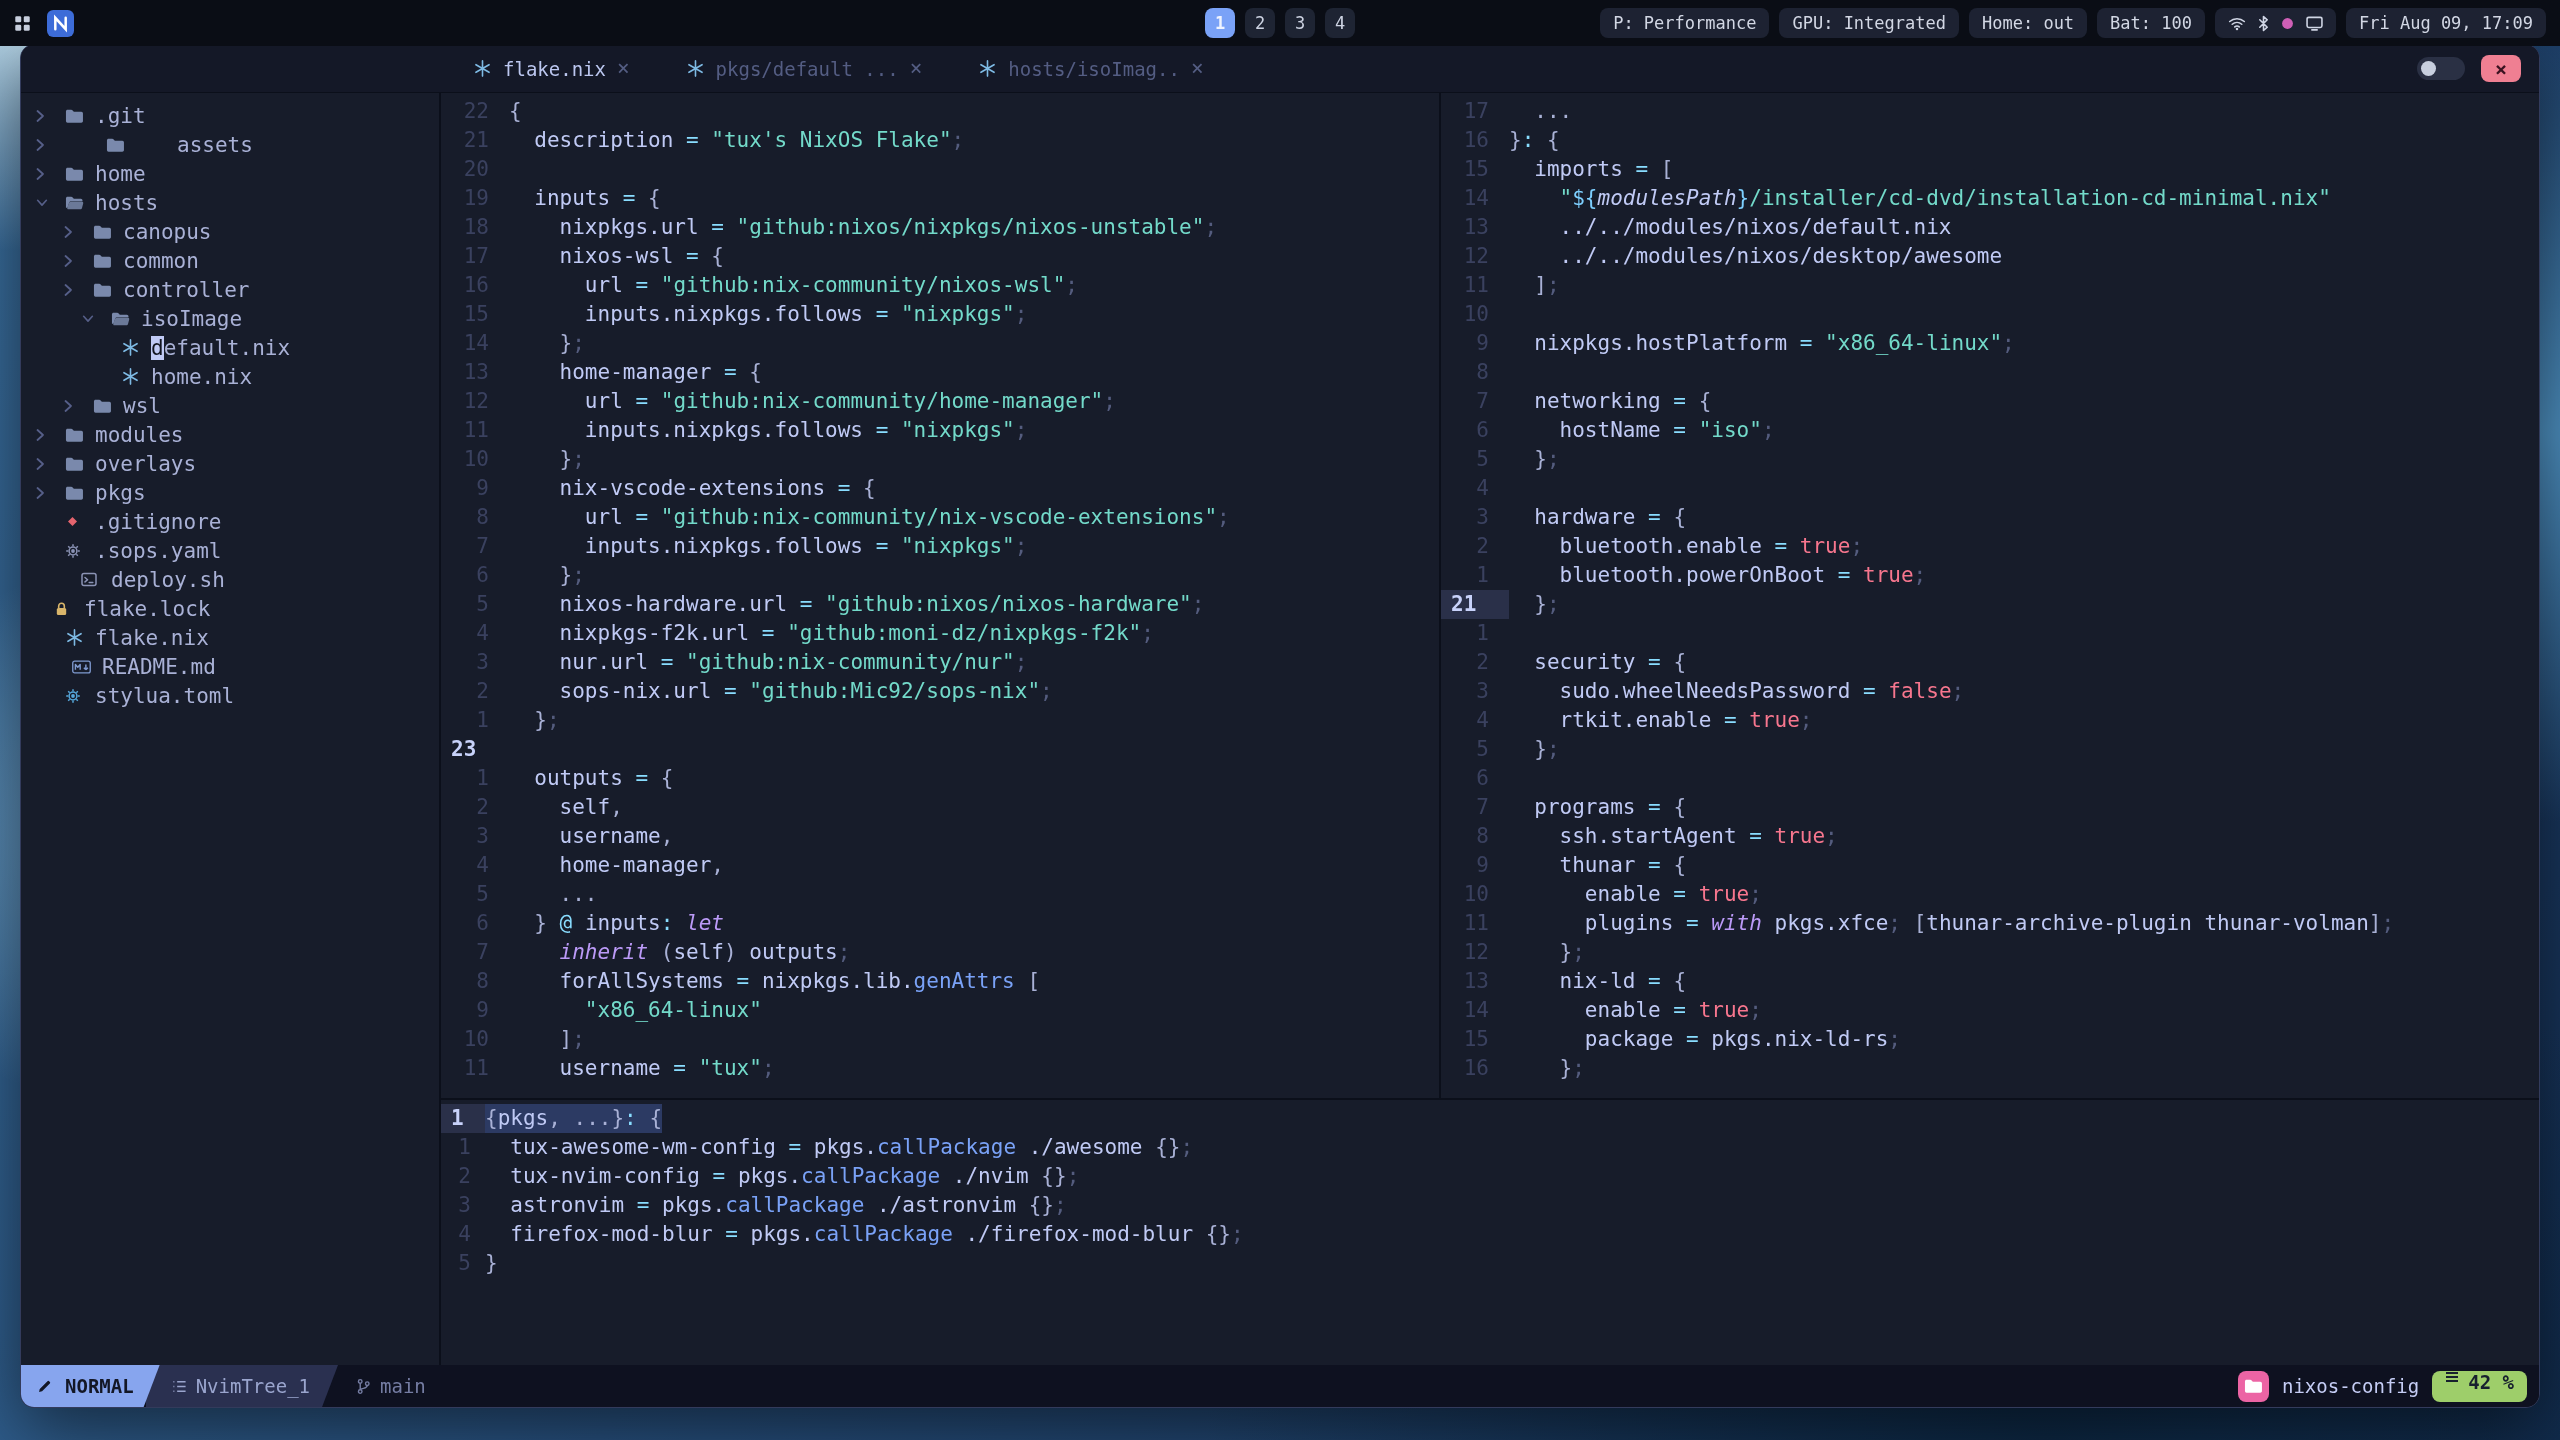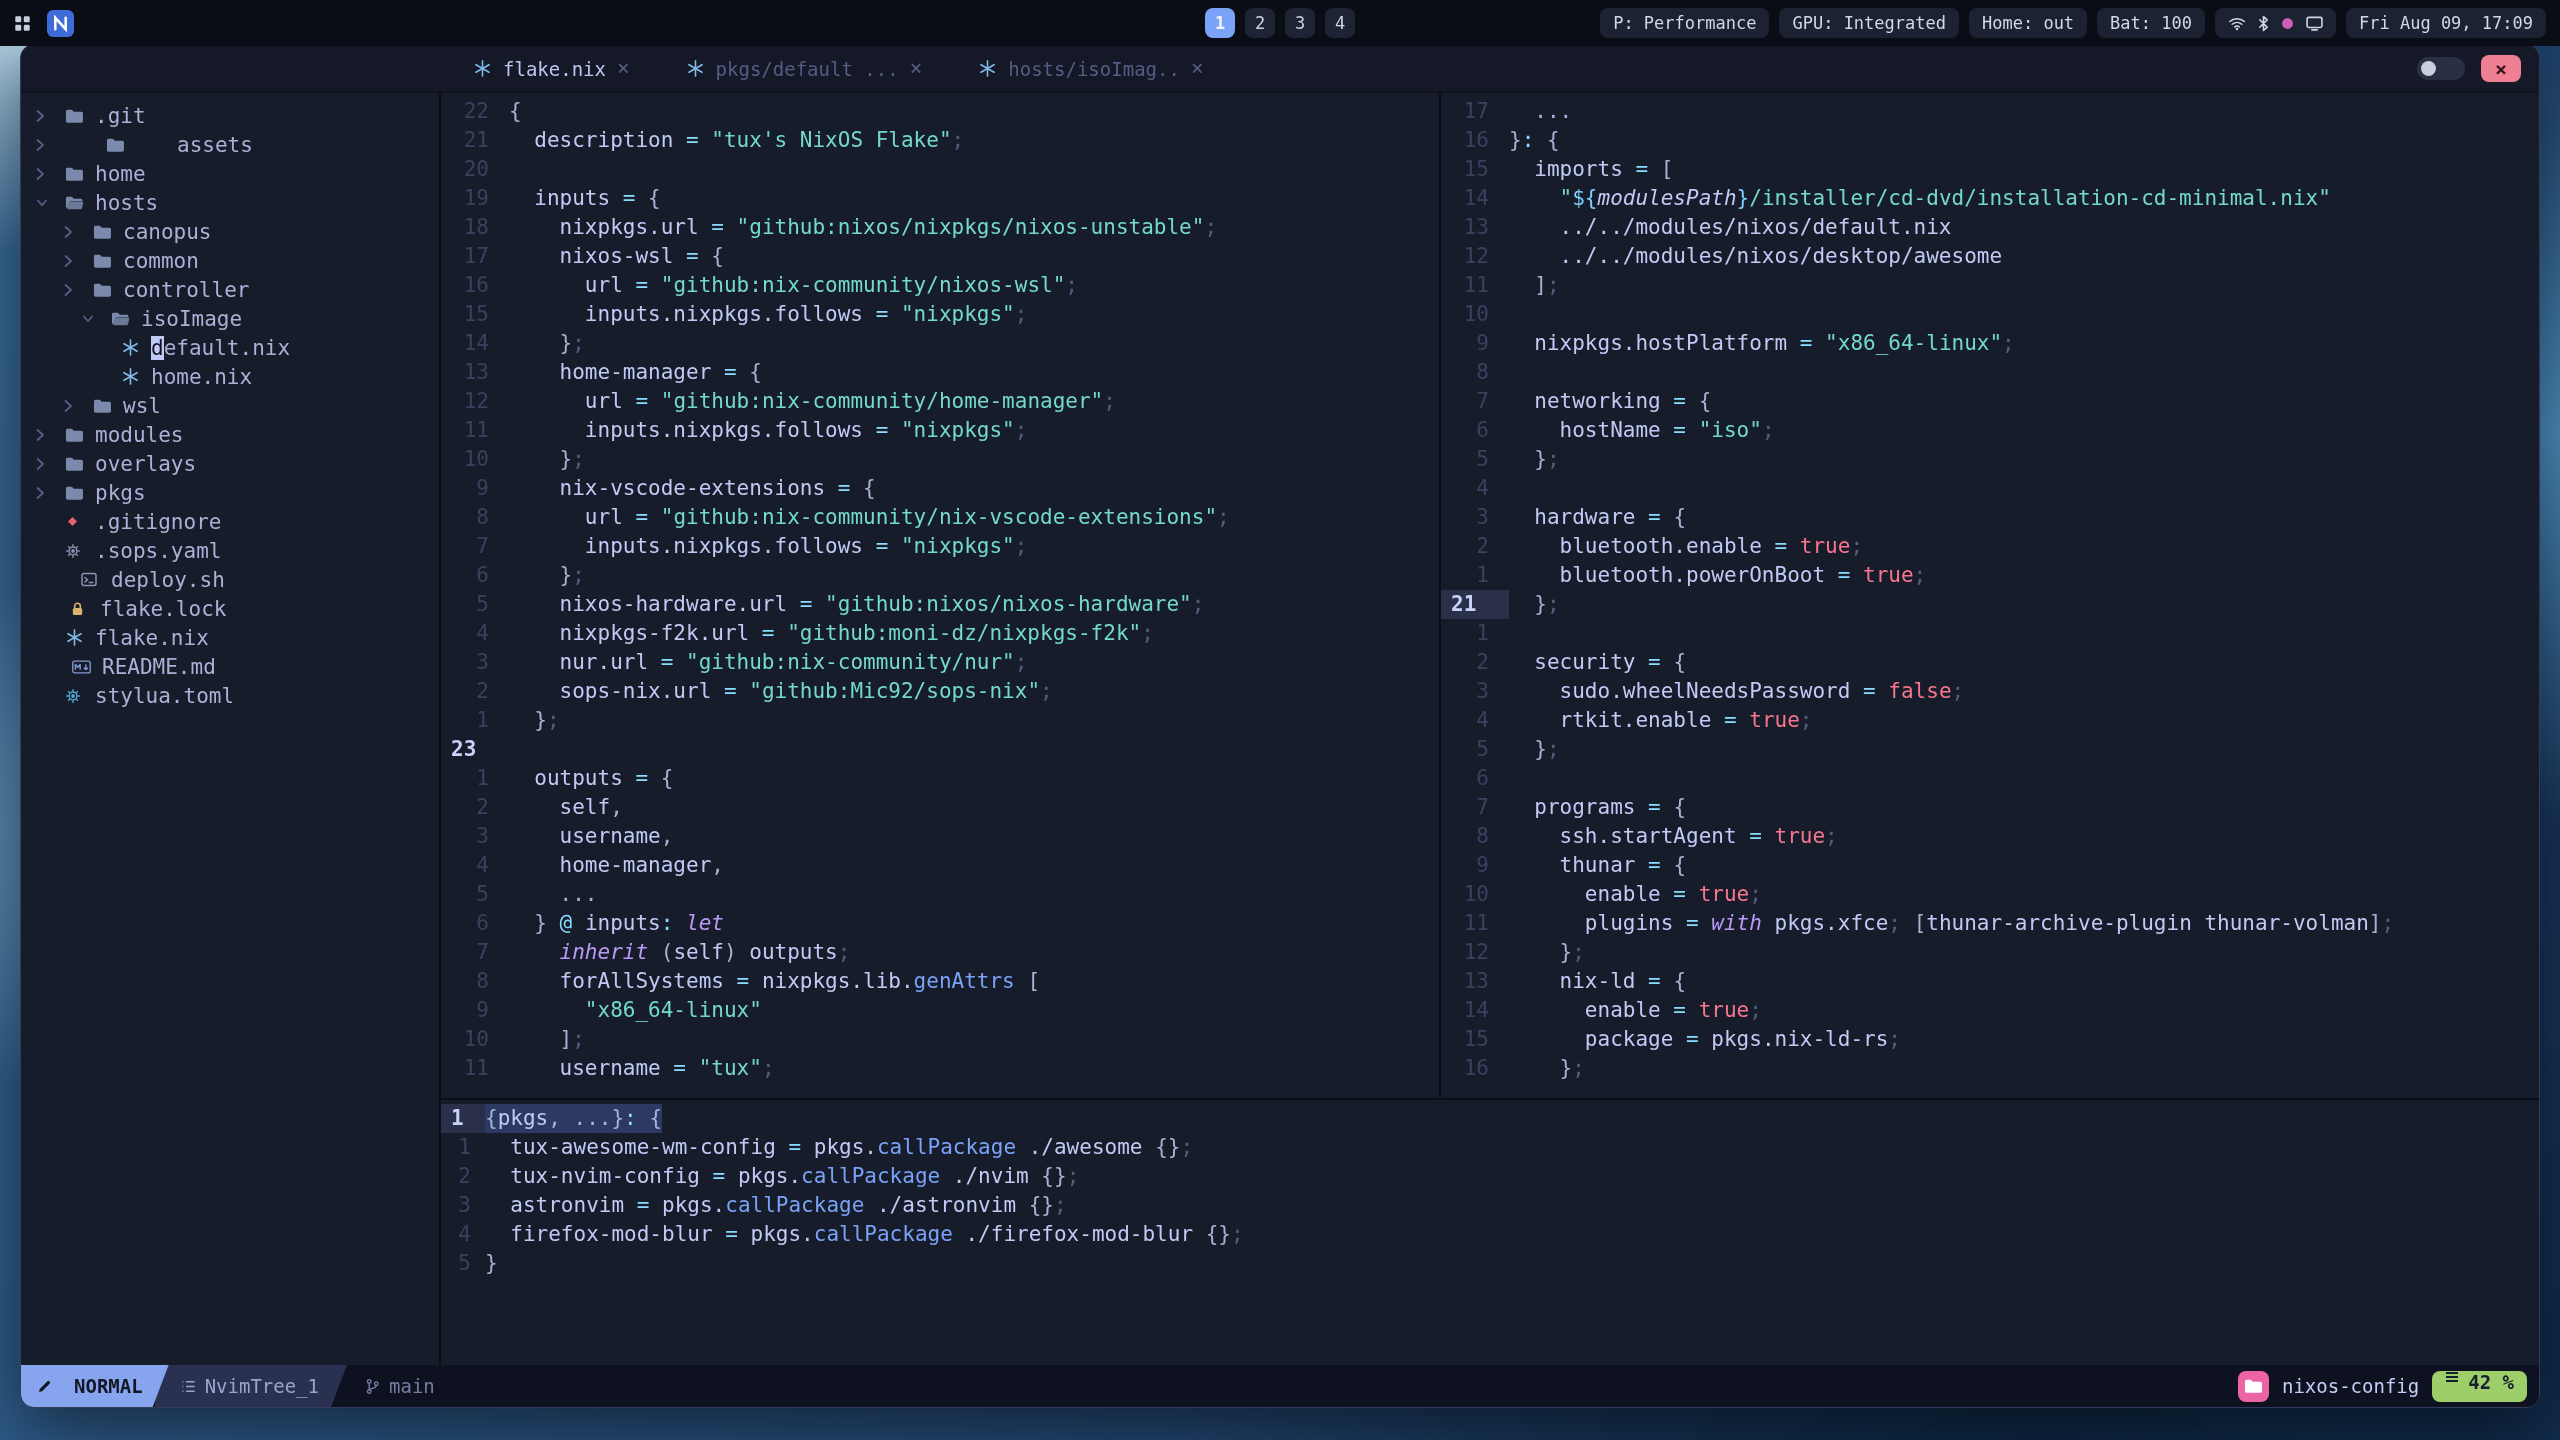--- a/index.html
+++ b/index.html
@@ -60,21 +60,21 @@
   .code-line.cur .gutter{text-align:left;padding-left:10px;padding-right:0}
   .curnum{color:#c8d2fa;font-weight:bold}
   .curgut{background:#2a3049}
   .code-text.sel{background:#2c3a63}
   .tk-d{color:#a9b1d6}.tk-v{color:#c0caf5}.tk-o{color:#89ddff}.tk-p{color:#545c7e}
   .tk-s{color:#73daca}.tk-b{color:#f7768e}.tk-k{color:#bb9af7;font-style:italic}
   .tk-f{color:#7aa2f7}.tk-ib{color:#7dcfff}.tk-ii{color:#c0caf5;font-style:italic}
   
   .statusline{height:42px;flex:none;background:#0e1120;display:flex;align-items:center;font-size:19px}
   .sicon{display:flex}
-  .mode-chip{position:relative;z-index:2;height:42px;display:flex;align-items:center;gap:22px;background:#87a5ee;color:#131726;font-weight:bold;
+  .mode-chip{position:relative;z-index:2;height:42px;display:flex;align-items:center;gap:13px;background:#87a5ee;color:#131726;font-weight:bold;
     padding:0 26px 0 16px;clip-path:polygon(0 0,100% 0,calc(100% - 16px) 100%,0 100%)}
   .buf-chip{position:relative;z-index:1;height:42px;display:flex;align-items:center;gap:9px;background:#2a3050;color:#9aa5ce;
     margin-left:-14px;padding:0 28px 0 26px;clip-path:polygon(0 0,100% 0,calc(100% - 16px) 100%,0 100%)}
   .branch{display:flex;align-items:center;gap:9px;color:#757da3;margin-left:18px}
   .sl-right{margin-left:auto;display:flex;align-items:center;gap:13px;padding-right:12px}
   .proj-icon{width:31px;height:31px;border-radius:8px;background:#ec64a4;color:#ffffff;display:flex;align-items:center;justify-content:center}
   .proj-name{color:#c5cdf5}
   .scroll-chip{height:31px;border-radius:8px;background:#9ece6a;color:#17202e;font-weight:bold;display:flex;align-items:flex-start;padding:0 13px;gap:9px}
 </style>
 </head>
@@ -273,21 +273,21 @@
                   <circle cx="8" cy="8" r="3.9"></circle>
                   <path d="M8 1.2v2.1M8 12.7v2.1M1.2 8h2.1M12.7 8h2.1M3.2 3.2l1.5 1.5M11.3 11.3l1.5 1.5M12.8 3.2l-1.5 1.5M4.7 11.3l-1.5 1.5"></path>
                 </g>
                 <circle cx="8" cy="8" r="1.9" fill="currentColor"></circle>
               </svg></span><span class="tname">.sops.yaml</span></div>
           <div class="tree-row" style="padding-left: 30px;"><span class="chev"></span><span class="ticon ic-gray"><svg width="16" height="15" viewBox="0 0 16 15">
                 <rect x="1" y="1.5" width="14" height="12" rx="2" fill="none" stroke="currentColor" stroke-width="1.5"></rect>
                 <path d="M4 5.5l2.6 2.2L4 9.9" fill="none" stroke="currentColor" stroke-width="1.5" stroke-linecap="round" stroke-linejoin="round"></path>
                 <path d="M8.2 10.4h3.6" stroke="currentColor" stroke-width="1.5" stroke-linecap="round"></path>
               </svg></span><span class="tname">deploy.sh</span></div>
-          <div class="tree-row" style="padding-left: 19px;"><span class="chev"></span><span class="ticon ic-yellow"><svg width="15" height="16" viewBox="0 0 16 16">
+          <div class="tree-row" style="padding-left: 3px;"><span class="chev"></span><span class="ticon ic-yellow"><svg width="15" height="16" viewBox="0 0 16 16">
                 <path d="M5 7V4.8a3 3 0 0 1 6 0V7" fill="none" stroke="currentColor" stroke-width="1.7"></path>
                 <rect x="3" y="7" width="10" height="7.5" rx="1.6" fill="currentColor"></rect>
               </svg></span><span class="tname">flake.lock</span></div>
           <div class="tree-row" style="padding-left: 14px;"><span class="chev"></span><span class="ticon ic-blue"><svg width="19" height="19" viewBox="0 0 20 20">
                 <g stroke="currentColor" stroke-width="1.7" stroke-linecap="round" fill="none">
                   <path d="M10 2v16M3.1 6l13.8 8M3.1 14l13.8-8"></path>
                 </g>
               </svg></span><span class="tname">flake.nix</span></div>
           <div class="tree-row" style="padding-left: 21px;"><span class="chev"></span><span class="ticon ic-slate"><svg width="19" height="14" viewBox="0 0 20 14">
                 <rect x=".8" y=".8" width="18.4" height="12.4" rx="2" fill="none" stroke="currentColor" stroke-width="1.4"></rect>

